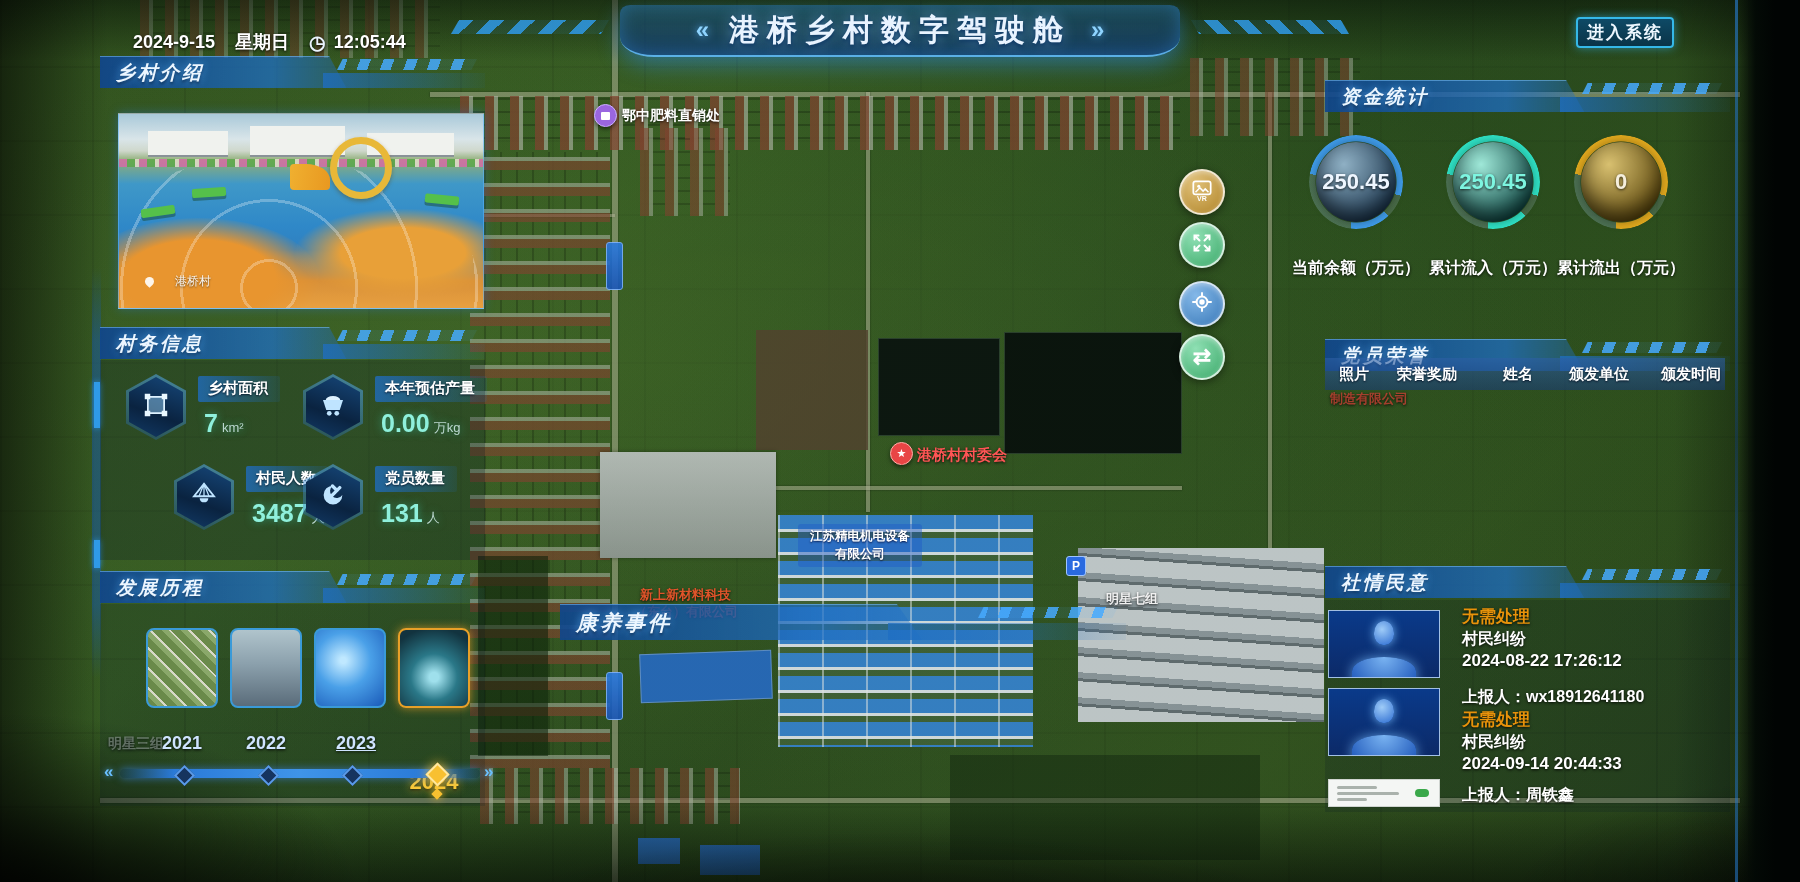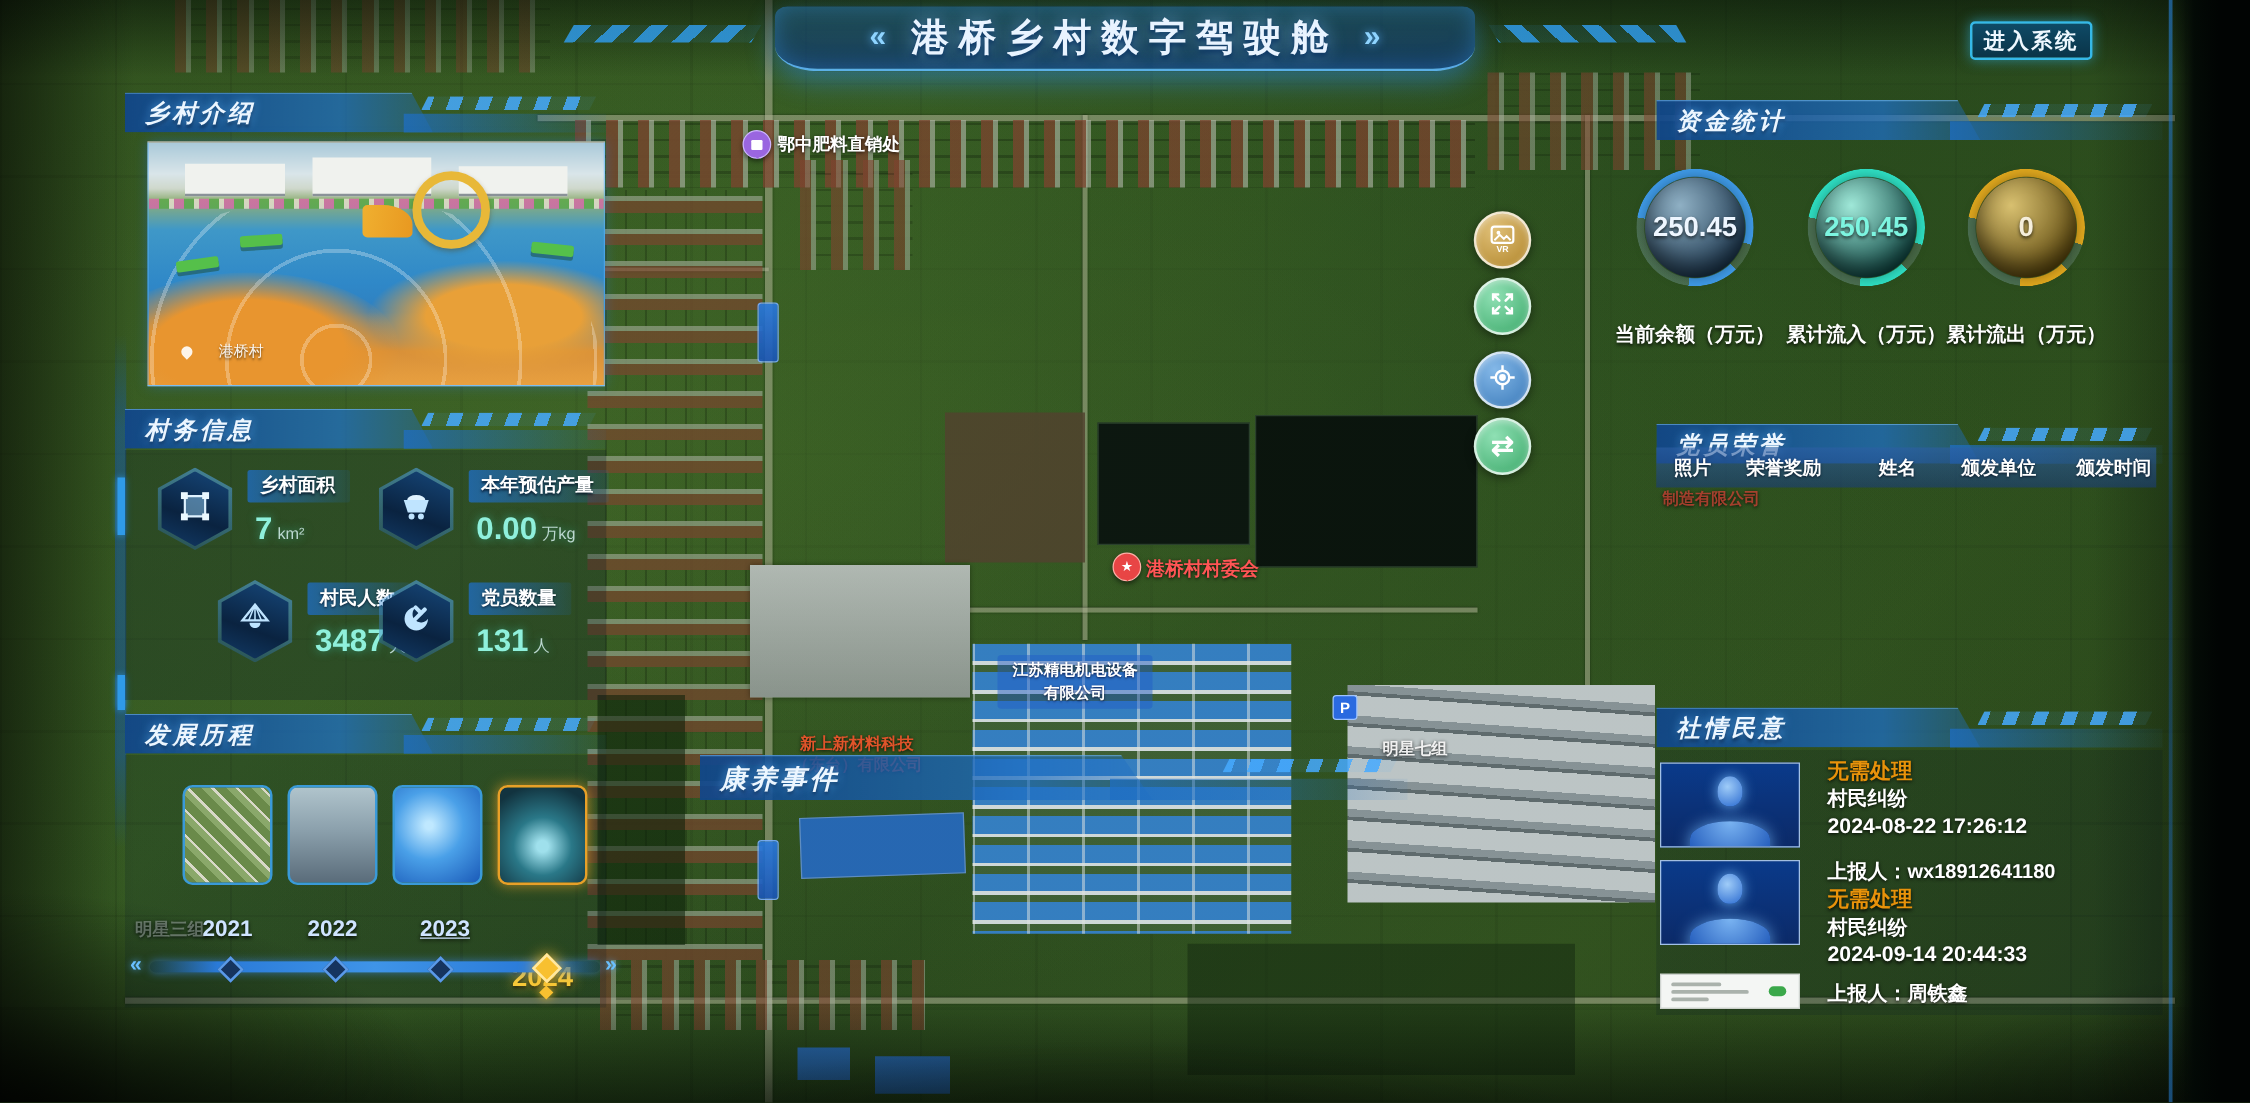--- a/index.html
+++ b/index.html
@@ -310,24 +310,30 @@
   </div>
 
   <div class="wing l"></div>
   <div class="wing r"></div>
   <div class="title-wrap">
     <span class="title-chev">«</span>
     <span class="title-text">港桥乡村数字驾驶舱</span>
     <span class="title-chev">»</span>
   </div>
 
+  <div class="datetime">
+    <span>2024-9-15</span>
+    <span>星期日</span>
+    <span class="clock-glyph">◷</span>
+    <span>12:05:44</span>
+  </div>
 
   <div class="enter-btn">进入系统</div>
 
-  <div class="hdr" style="left:100px;top:74px;">
+  <div class="hdr" style="left:100px;top:56px;">
     <div class="hdr-main">
         <span class="hdr-text">乡村介绍</span>
       </div>
     <div class="hdr-tail"></div>
     <div class="hdr-hatch"></div>
   </div>
   <div class="photo">
     <div class="p-bldg" style="left:8%;top:9%;width:22%;height:12%;"></div>
     <div class="p-bldg" style="left:36%;top:6%;width:26%;height:15%;"></div>
     <div class="p-bldg" style="left:68%;top:10%;width:24%;height:11%;"></div>

